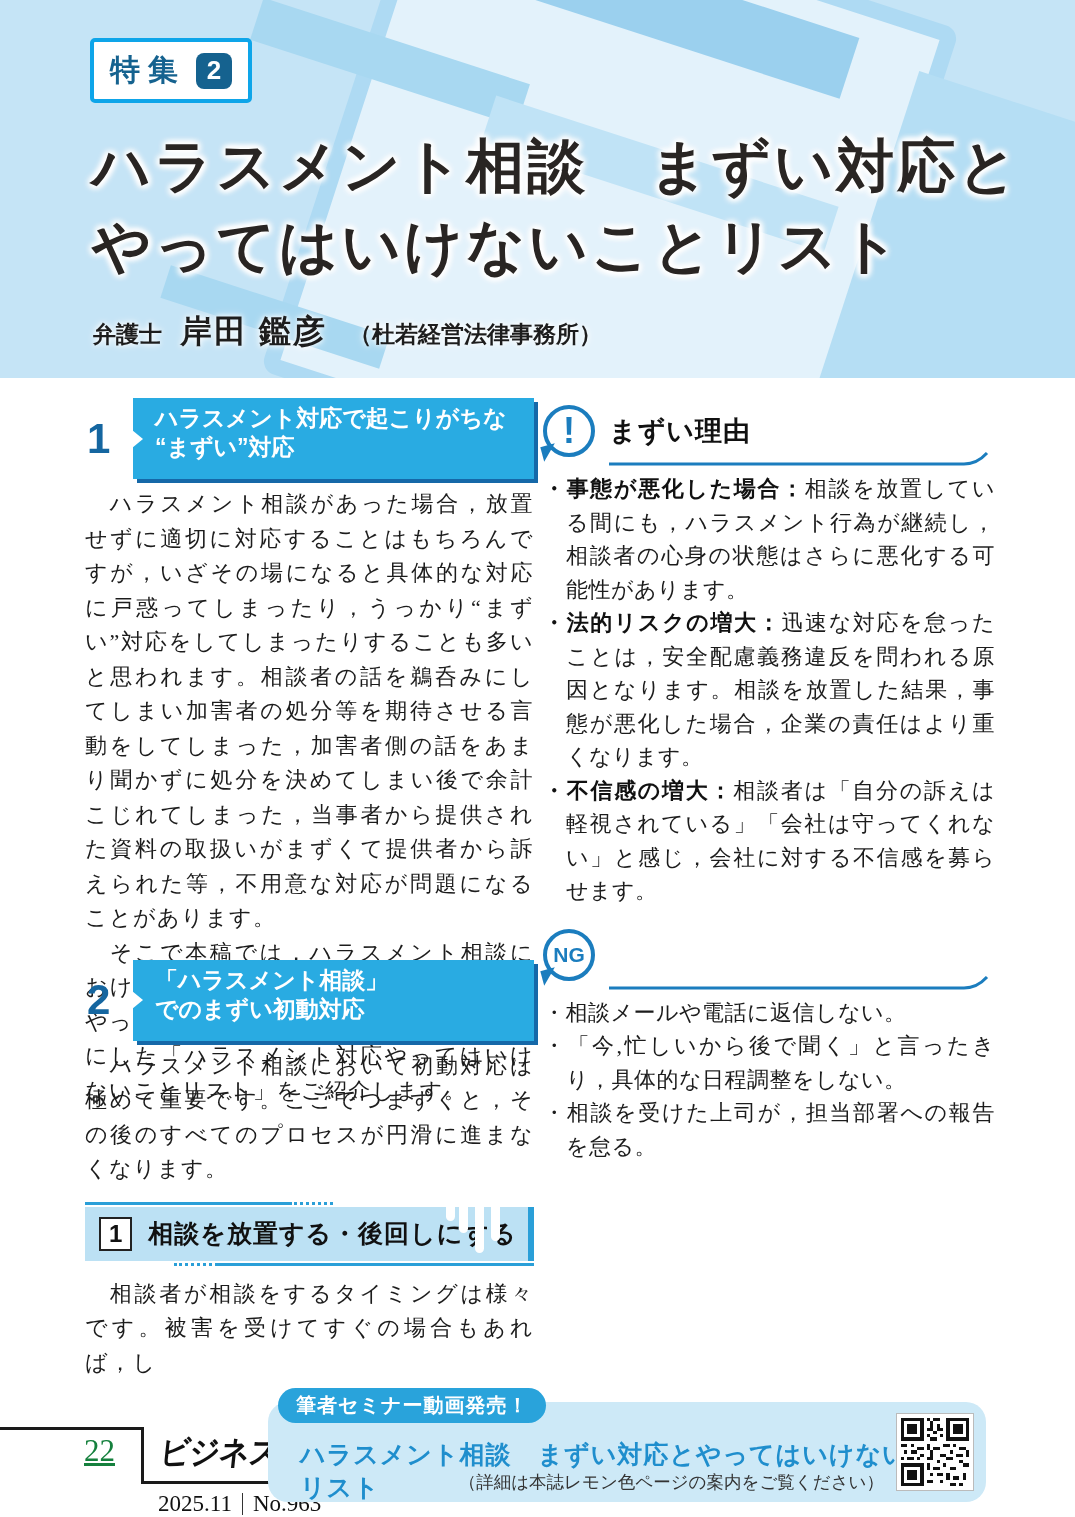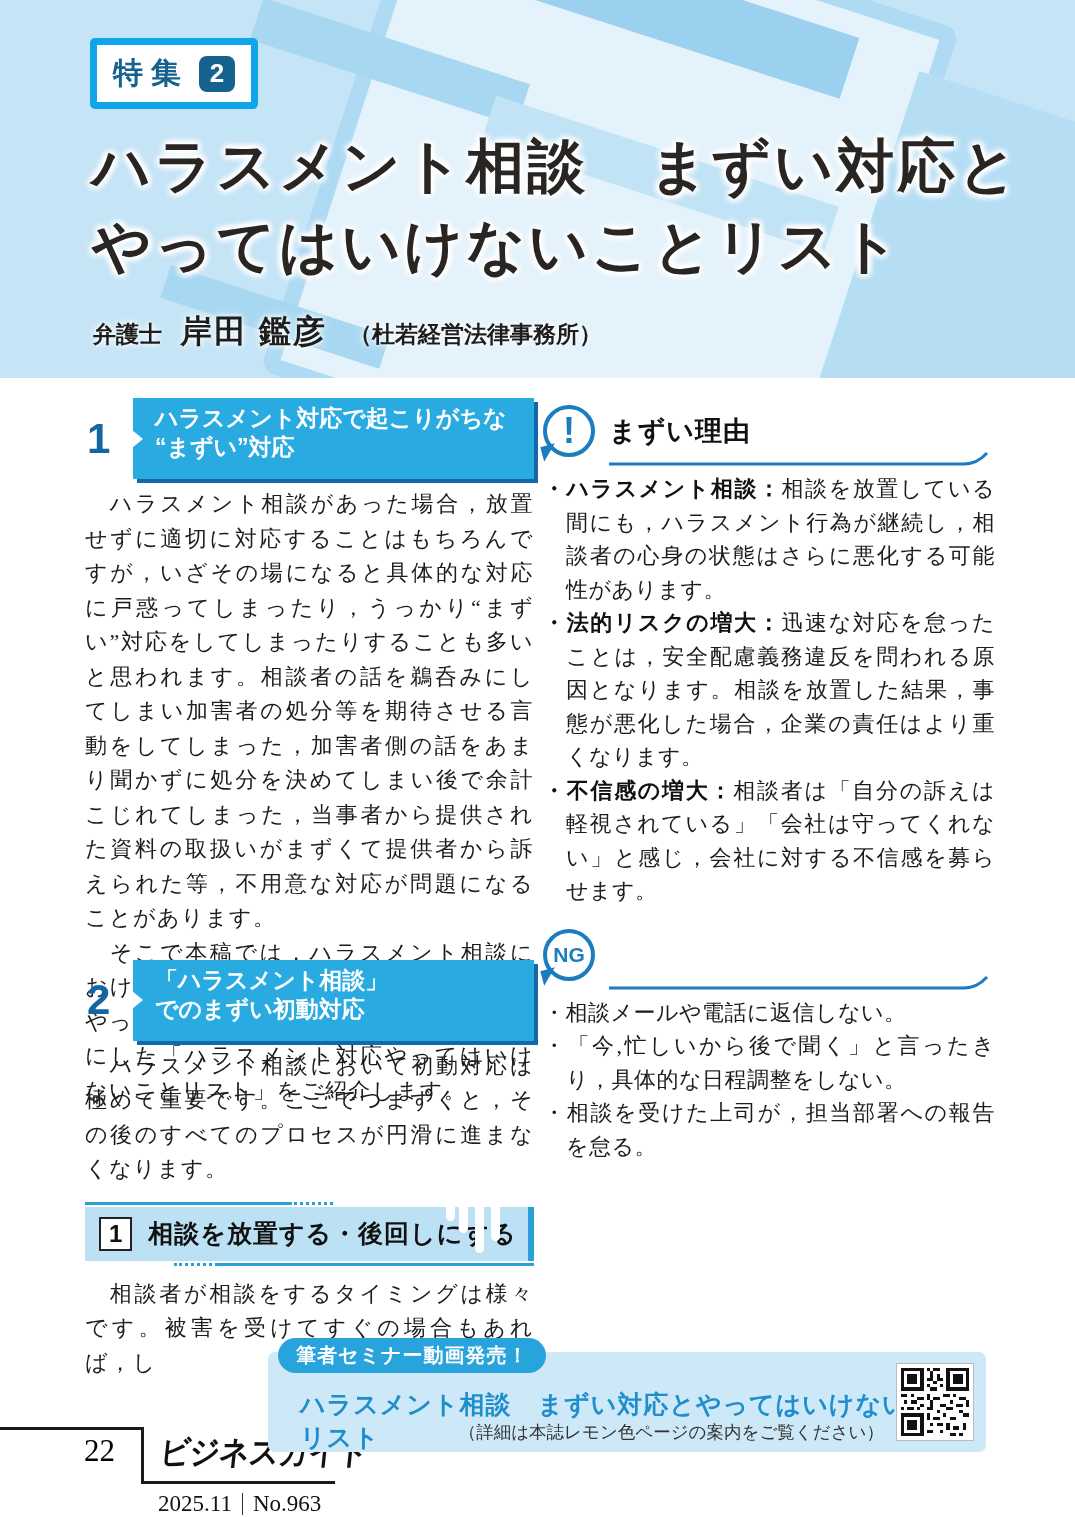--- a/index.html
+++ b/index.html
@@ -10,21 +10,21 @@
   .header { position:absolute; top:0; left:0; width:1075px; height:378px; background:#c5e4f6; overflow:hidden; }
   .header .decor { position:absolute; z-index:1; }
   .shape-doc { left:330px; top:-70px; width:560px; height:540px; background:#e3f2fb; border:16px solid #aedaf3; transform:rotate(18deg); border-radius:14px; }
   .shape-bar1 { left:430px; top:-30px; width:430px; height:64px; background:#9bd0ee; transform:rotate(18deg); }
   .shape-bar2 { left:250px; top:40px; width:280px; height:44px; background:#a8d8f1; transform:rotate(18deg); }
   .shape-bar3 { right:-90px; top:110px; width:320px; height:430px; background:#b5def4; transform:rotate(18deg); }
   .shape-bar4 { left:480px; top:150px; width:360px; height:48px; background:#c0e3f6; transform:rotate(18deg); }
   .shape-bar5 { left:160px; top:300px; width:230px; height:34px; background:#a8d8f1; transform:rotate(18deg); }
 
   .badge { position:absolute; z-index:3; top:38px; left:90px; display:flex; align-items:center; gap:10px;
-           background:#fff; border:7px solid #0ea5e9; border-radius:5px; padding:8px 16px; }
+           background:#fff; border:4px solid #0ea5e9; border-radius:5px; padding:8px 16px; }
   .badge-label { color:#15628f; font-size:30px; font-weight:900; letter-spacing:8px; }
   .badge-num { display:flex; align-items:center; justify-content:center; width:36px; height:36px;
                background:#15628f; color:#fff; border-radius:8px; font-size:26px; font-weight:900; }
 
   .main-title { position:absolute; z-index:3; left:92px; top:126px; color:#292523; font-weight:900;
                 font-size:58px; line-height:80px; letter-spacing:3px;
                 text-shadow:0 0 6px #fff,0 0 10px #fff,2px 2px 6px #fff,-2px -2px 6px #fff,2px -2px 6px #fff,-2px 2px 6px #fff; }
   .author { position:absolute; z-index:3; left:93px; top:310px; display:flex; align-items:baseline; color:#1d1d1d;
             text-shadow:0 0 5px #fff,0 0 8px #fff; }
   .author-role { font-size:23px; font-weight:700; margin-right:18px; }
@@ -76,28 +76,28 @@
   .blt .lead { font-family:"Liberation Sans","DejaVu Sans",sans-serif; font-weight:700; color:#111; }
 
   .spacer-para2 { height:0; }
 
   
   .f-line { position:absolute; background:#1a1a1a; }
   .f-line-top { left:0; top:1427px; width:143px; height:3px; }
   .f-line-vert { left:141px; top:1427px; width:3px; height:57px; }
   .f-line-bot { left:141px; top:1481px; width:194px; height:3px; }
   .f-pagenum { position:absolute; left:84px; top:1433px; font-family:"Liberation Serif","DejaVu Serif",serif;
-               font-size:31px; color:#000000; }
+               font-size:31px; color:#15803d;text-decoration:underline; }
   .f-logo { position:absolute; left:160px; top:1432px; font-size:30px; font-weight:900; color:#111;
             transform:skewX(-6deg) scaleY(1.08); letter-spacing:-1px; }
   .f-issue { position:absolute; left:158px; top:1491px; display:flex; align-items:center; gap:10px;
              font-family:"Liberation Serif","DejaVu Serif",serif; font-size:23px; color:#111; }
   .f-issue .div { width:1px; height:22px; background:#333; }
 
-  .banner { position:absolute; left:268px; top:1352px; width:718px; height:100px; background:#cde9f7; border-radius:7px; }
+  .banner { position:absolute; left:268px; top:1402px; width:718px; height:100px; background:#cde9f7; border-radius:20px; }
   .banner-pill { position:absolute; left:10px; top:-14px; background:#29a3db; color:#fff; border-radius:18px;
                  padding:4px 18px; font-size:20px; font-weight:700; letter-spacing:1px; }
   .banner-title { position:absolute; left:32px; top:36px; color:#1f8ecd; font-size:25px; font-weight:700; letter-spacing:1px; }
   .banner-note { position:absolute; right:102px; top:68px; color:#333; font-size:17.5px; font-weight:500; }
   .qr-box { position:absolute; right:12px; top:11px; width:78px; height:78px; background:#fff;
             border:1px solid #bbb; padding:4px; }
 </style>
 </head>
 <body>
 
@@ -169,21 +169,21 @@
       <div class="bubble">
         <span class="bubble-glyph glyph-ex">!</span>
         <span class="tail"></span>
       </div>
       <span class="icon-title">まずい理由</span>
       <svg class="swoosh" viewBox="0 0 380 14" preserveAspectRatio="none">
         <path d="M0,12 H355 Q368,12 378,1" stroke="#1b7dbe" stroke-width="3" fill="none"></path>
       </svg>
     </div>
     <div class="blt-list">
-      <p class="blt"><span class="lead">・ハラスメント相談：</span><span>相談を放置している間にも，ハラスメント行為が継続し，相談者の心身の状態はさらに悪化する可能性があります。</span></p>
+      <p class="blt"><span class="lead">・事態が悪化した場合：</span><span>相談を放置している間にも，ハラスメント行為が継続し，相談者の心身の状態はさらに悪化する可能性があります。</span></p>
       <p class="blt"><span class="lead">・法的リスクの増大：</span><span>迅速な対応を怠ったことは，安全配慮義務違反を問われる原因となります。相談を放置した結果，事態が悪化した場合，企業の責任はより重くなります。</span></p>
       <p class="blt"><span class="lead">・不信感の増大：</span><span>相談者は「自分の訴えは軽視されている」「会社は守ってくれない」と感じ，会社に対する不信感を募らせます。</span></p>
     </div>
 
     <div class="icon-head" style="margin-top:16px;">
       <div class="bubble">
         <span class="bubble-glyph glyph-ng">NG</span>
         <span class="tail"></span>
       </div>
       <svg class="swoosh" viewBox="0 0 380 14" preserveAspectRatio="none">

